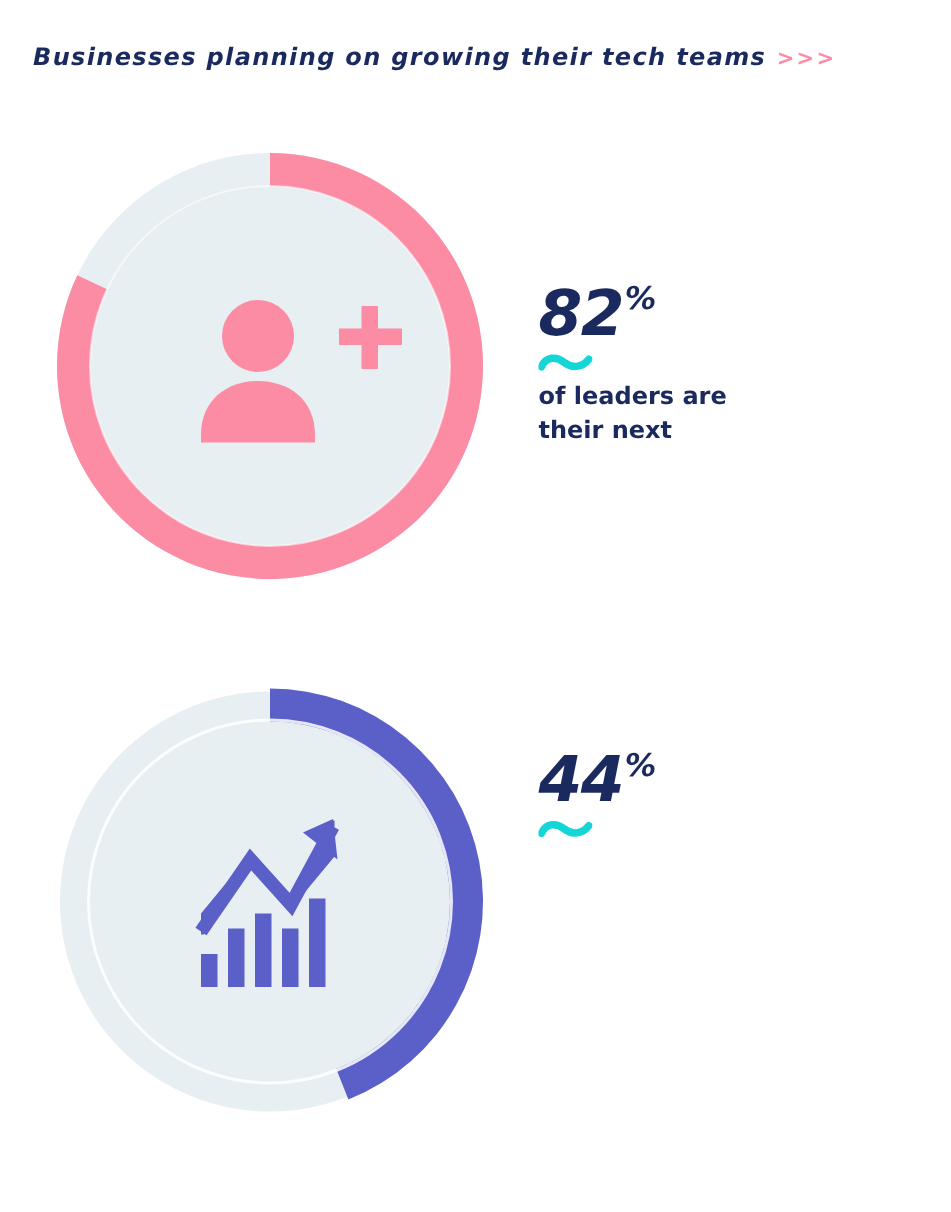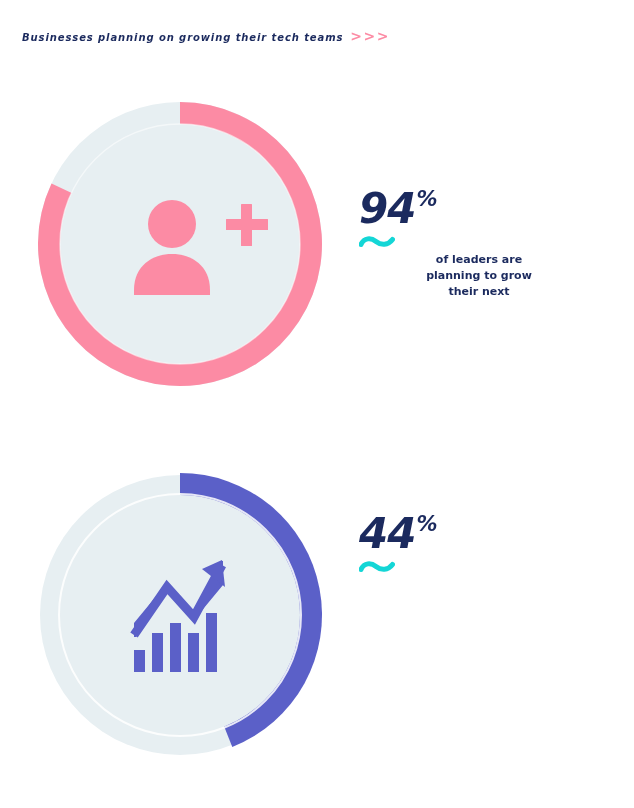--- a/index.html
+++ b/index.html
@@ -21,21 +21,21 @@
   .header {
     position: absolute;
     left: 22px;
     top: 28px;
     display: flex;
     align-items: baseline;
     white-space: nowrap;
   }
   .header-title {
     font-family: "DejaVu Sans", sans-serif;
-    font-size: 10px;
+    font-size: 16px;
     font-weight: bold;
     font-style: italic;
     letter-spacing: 0.9px;
     color: #1b2a5e;
   }
   .header-chevrons {
     font-family: "DejaVu Sans", sans-serif;
     font-size: 14px;
     font-weight: bold;
     letter-spacing: 1.5px;
@@ -43,21 +43,21 @@
     margin-left: 7px;
   }
 
   
   .stat-block {
     position: absolute;
     left: 0;
     width: 634px;
   }
   .stat-block.s1 { top: 80px;  height: 340px; }
-  .stat-block.s2 { top: 451px; height: 340px; }
+  .stat-block.s2 { top: 437px; height: 340px; }
 
   .donut-wrap {
     position: absolute;
     left: 30px;
     top: 14px;
     width: 300px;
     height: 300px;
   }
   .donut-svg {
     display: block;
@@ -98,26 +98,25 @@
 
   .squiggle {
     margin-top: 6px;
     margin-bottom: 3px;
     height: 13px;
   }
   .squiggle svg { display: block; }
 
   .caption {
     font-family: "DejaVu Sans", sans-serif;
-    font-size: 11px;
+    font-size: 16px;
     font-weight: bold;
     color: #1b2a5e;
     line-height: 1.46;
     max-width: 240px;
-    text-align: center;
   }
 </style>
 </head>
 <body>
 
 <div class="header">
   <span class="header-title">Businesses planning on growing their tech teams</span>
   <span class="header-chevrons">&gt;&gt;&gt;</span>
 </div>
 
@@ -138,31 +137,30 @@
         <circle cx="142" cy="130" r="24"></circle>
         <path d="M 104 196 C 104 172 122 160 142 160 C 162 160 180 172 180 196 L 180 201 L 104 201 Z"></path>
         <rect x="196" y="125" width="42" height="11" rx="0.5"></rect>
         <rect x="211" y="110" width="11" height="42" rx="0.5"></rect>
       </g>
     </svg>
   </div>
 
   <div class="text-col t1">
     <div class="big-number">
-      <span>94</span>
+      <span>82</span>
       <span class="pct">%</span>
     </div>
     <div class="squiggle">
       <svg width="36" height="13" viewBox="0 0 36 13">
         <path d="M 2 8.5 C 5 1.5 12 1.5 17 5.5 C 22 9.5 29 9.5 33.5 3.5" stroke="#14d6d6" stroke-width="5" fill="none" stroke-linecap="round"></path>
       </svg>
     </div>
     <div class="caption">
       <div>of leaders are</div>
-      <div>planning to grow</div>
       <div>their next</div>
     </div>
   </div>
 </div>
 
 <div class="stat-block s2">
 
   <div class="donut-wrap">
     <svg class="donut-svg" viewBox="0 0 300 300">
 

